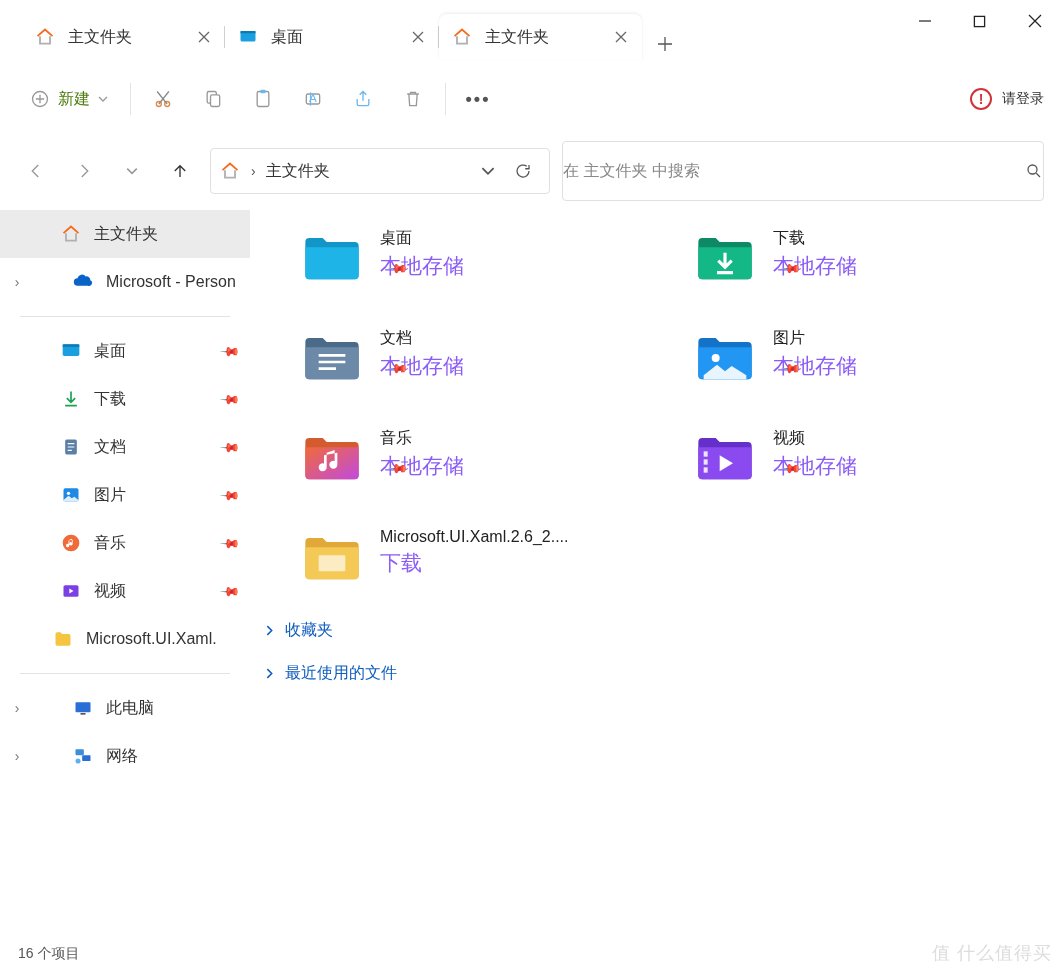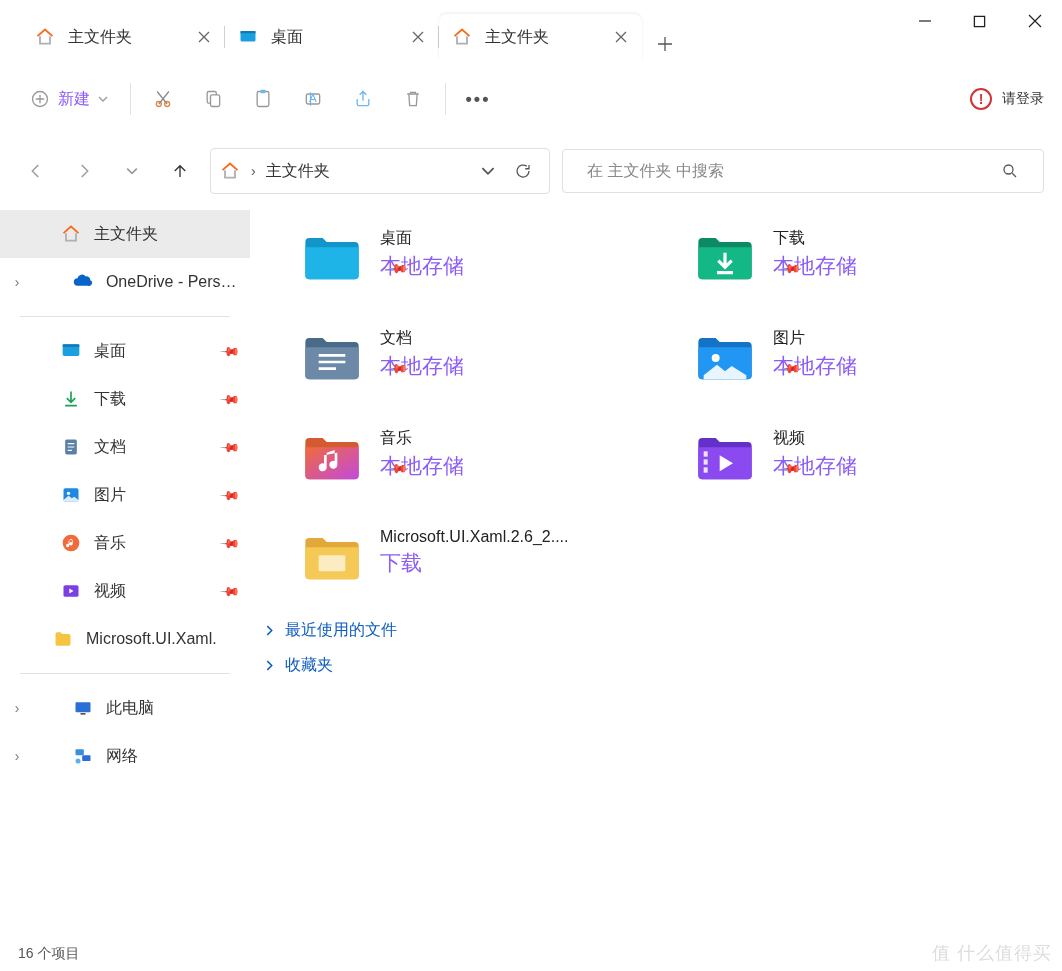--- a/index.html
+++ b/index.html
@@ -10,36 +10,36 @@
 .tab .lbl{font-size:16px;color:#333;white-space:nowrap}
 .tab.active{background:#fff;box-shadow:0 -1px 3px rgba(0,0,0,.08)}
 .tab:not(.active){background:transparent}
 .tab .close{margin-left:auto;width:14px;height:14px;color:#666;display:flex;align-items:center;justify-content:center}
 .tab .sep{position:absolute;right:0;top:12px;height:22px;width:1px;background:#d0d0d0}
 .newtab{width:46px;display:flex;align-items:center;justify-content:center;color:#555;cursor:pointer;margin-top:14px}
 .wincontrols{position:absolute;right:0;top:0;display:flex}
 .wc{width:55px;height:42px;display:flex;align-items:center;justify-content:center;cursor:pointer}
 .toolbar{height:78px;background:#fff;display:flex;align-items:center;padding:0 18px;gap:6px}
 .tbtn{height:44px;padding:0 12px;display:flex;align-items:center;gap:8px;border-radius:4px;color:#888;cursor:pointer}
-.tbtn.new{color:#8b5cf6}
+.tbtn.new{color:#4d7c0f}
 .tbtn .lbl{font-size:16px}
 .tdiv{width:1px;height:32px;background:#e3e3e3;margin:0 4px}
 .tico{width:44px;height:44px;display:flex;align-items:center;justify-content:center;cursor:pointer;border-radius:4px}
 .tdots{letter-spacing:2px;font-size:18px;font-weight:bold;color:#555}
 .login{margin-left:auto;display:flex;align-items:center;gap:10px;color:#333;font-size:16px;cursor:pointer}
 .login-ico{width:22px;height:22px;border:2px solid #d13438;border-radius:50%;display:flex;align-items:center;justify-content:center;color:#d13438;font-weight:bold}
 .navrow{height:66px;display:flex;align-items:center;padding:0 18px;gap:12px}
 .navbtn{width:36px;height:36px;display:flex;align-items:center;justify-content:center;color:#999;cursor:pointer}
 .navbtn.active{color:#333}
 .addressbar{flex:0 0 340px;height:46px;border:1px solid #e0e0e0;border-radius:4px;display:flex;align-items:center;padding:0 8px;gap:10px}
 .addressbar .crumb{color:#333;font-size:16px}
 .addressbar .chev{color:#555}
 .addressbar .spacer{flex:1}
 .refresh{width:36px;height:36px;display:flex;align-items:center;justify-content:center;color:#555;cursor:pointer}
-.searchbar{flex:1;height:44px;border:1px solid #e0e0e0;border-radius:4px;display:flex;align-items:center;padding:0 24px}
+.searchbar{flex:1;height:60px;border:1px solid #e0e0e0;border-radius:4px;display:flex;align-items:center;padding:0 0}
 .searchbar input{border:none;outline:none;flex:1;font-size:16px;color:#333}
 .searchbar input::placeholder{color:#888}
 .searchbar .sicon{color:#555}
 .body{display:flex;height:calc(971px - 60px - 78px - 66px - 34px)}
 .sidebar{width:250px;padding:6px 0;overflow:hidden}
 .sb-item{height:48px;display:flex;align-items:center;padding:0 12px 0 30px;gap:12px;cursor:pointer;position:relative}
 .sb-item.sel{background:#ebebeb}
 .sb-item.chev{padding-left:8px}
 .sb-item.chev .caret{width:18px;text-align:center;color:#777}
 .sb-item .lbl{font-size:16px;color:#333;white-space:nowrap;overflow:hidden;text-overflow:ellipsis}
@@ -257,21 +257,21 @@
       <span class="lbl">主文件夹</span>
     </div>
     <div class="sb-item chev">
       <span class="caret">›</span>
       <span style="width:22px"></span>
       <span class="sb-ico">
           <svg width="22" height="22" viewBox="0 0 24 24">
             <path d="M6 16a4 4 0 0 1 0-8 5 5 0 0 1 9-2 4 4 0 0 1 5 4 3 3 0 0 1-3 6z" fill="#0a64c7"></path>
           </svg>
         </span>
-      <span class="lbl">OneDrive - Person</span>
+      <span class="lbl">Microsoft - Person</span>
     </div>
     <div class="sb-div"></div>
     <div class="sb-item" style="padding-left:60px">
         <span class="sb-ico">
           <svg width="20" height="20" viewBox="0 0 24 24">
             <rect x="2" y="4" width="20" height="14" rx="2" fill="#1a9fe0"></rect>
             <rect x="2" y="4" width="20" height="3" fill="#0f7bb5"></rect>
           </svg>
         </span>
         <span class="lbl">桌面</span>
@@ -463,31 +463,31 @@
               <path d="M4 16h40v21a3 3 0 0 1-3 3H7a3 3 0 0 1-3-3z" fill="#f5c955"></path>
               <rect x="14" y="22" width="20" height="12" rx="1" fill="#fff" opacity=".65"></rect>
             </svg>
           </span>
           <div class="meta">
             <span class="name">Microsoft.UI.Xaml.2.6_2....</span>
             <span class="sub">下载</span>
           </div>
         </div>
     </div>
+    <div class="section-hdr collapsed" style="margin-top:8px">
+      <svg class="tw" width="11" height="11" viewBox="0 0 10 10" style="transform:rotate(-90deg)">
+          <path d="M1 3 5 7 9 3" fill="none" stroke="#0f5dbd" stroke-width="1.4"></path>
+        </svg>
+      <span class="lbl">收藏夹</span>
+    </div>
     <div class="section-hdr collapsed" style="margin-top:22px">
       <svg class="tw" width="11" height="11" viewBox="0 0 10 10" style="transform:rotate(-90deg)">
           <path d="M1 3 5 7 9 3" fill="none" stroke="#0f5dbd" stroke-width="1.4"></path>
         </svg>
       <span class="lbl">最近使用的文件</span>
-    </div>
-    <div class="section-hdr collapsed" style="margin-top:8px">
-      <svg class="tw" width="11" height="11" viewBox="0 0 10 10" style="transform:rotate(-90deg)">
-          <path d="M1 3 5 7 9 3" fill="none" stroke="#0f5dbd" stroke-width="1.4"></path>
-        </svg>
-      <span class="lbl">收藏夹</span>
     </div>
   </div>
 </div>
 
 <div class="statusbar">
   <span>16 个项目</span>
 </div>
 <div class="watermark">值 什么值得买</div>
 
 </body></html>

